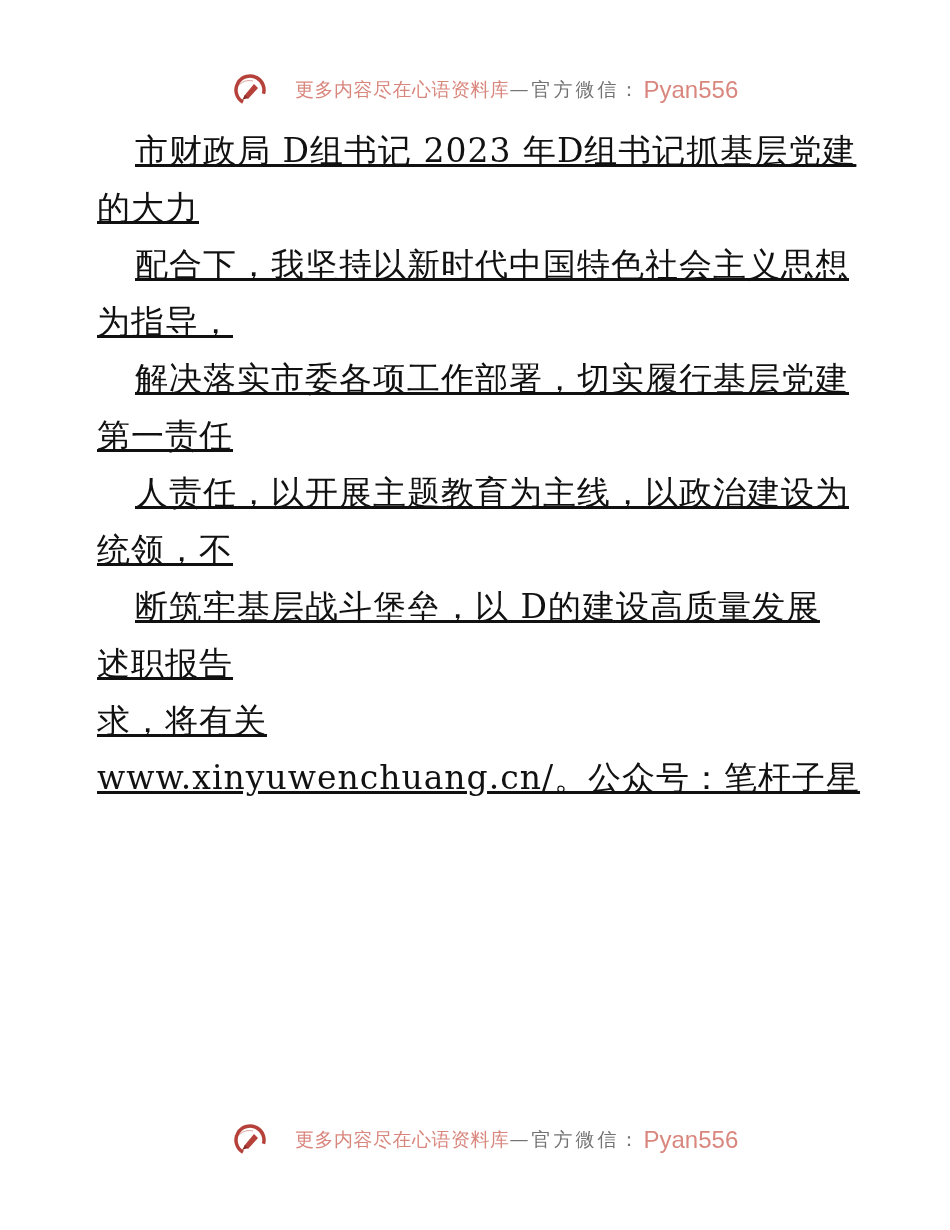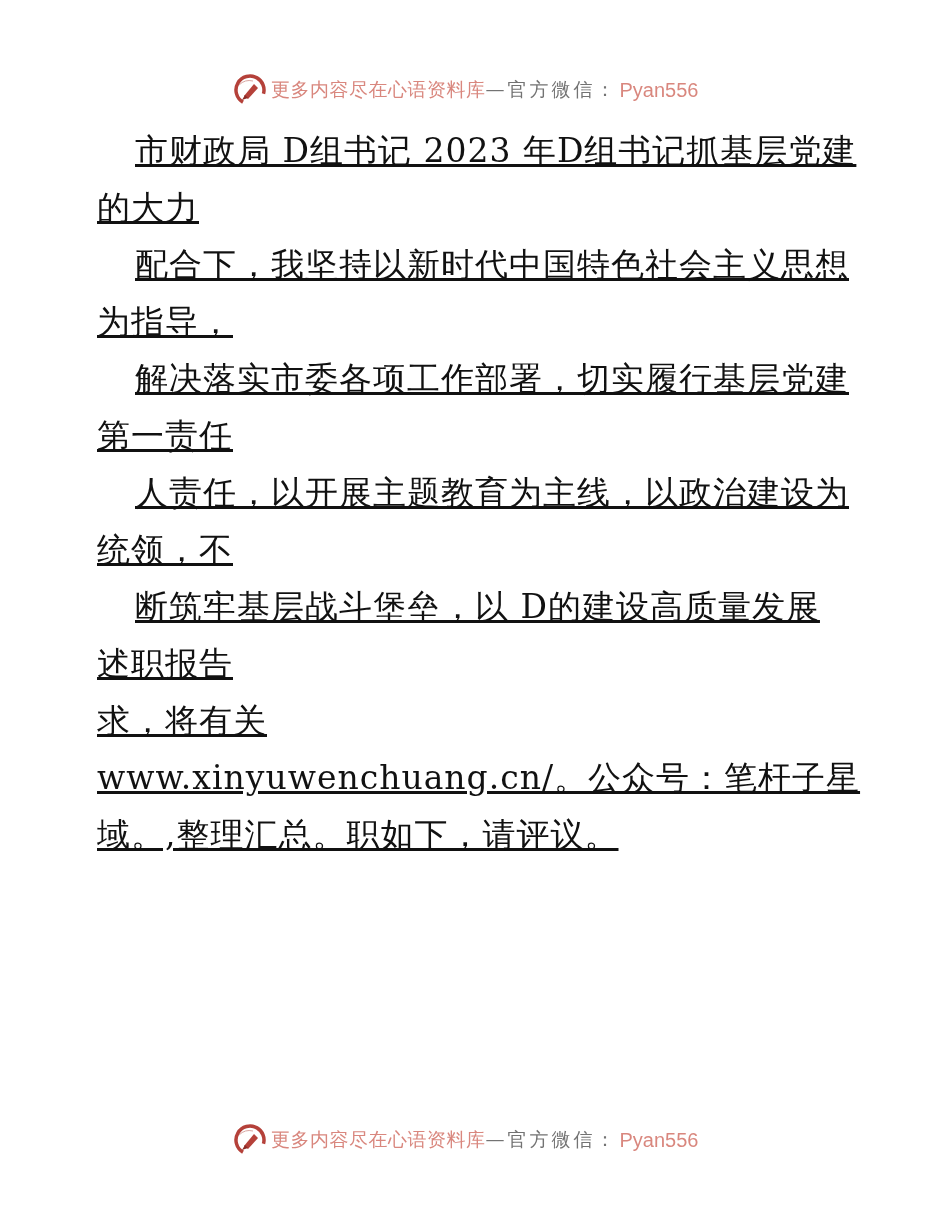--- a/index.html
+++ b/index.html
@@ -28,31 +28,32 @@
       width: 34px;
       height: 34px;
       margin-right: 4px;
       display: inline-block;
     }
     .banner-red {
       color: #d9877e;
       font-family: "DejaVu Serif", serif;
       font-size: 19px;
       letter-spacing: 0.5px;
+      margin-left: 24px;
     }
     .banner-gray {
       color: #737373;
       font-family: "DejaVu Serif", serif;
       font-size: 19px;
       letter-spacing: 3px;
     }
     .banner-id {
       color: #d9877e;
       font-family: "Liberation Sans", sans-serif;
-      font-size: 20px;
+      font-size: 24px;
       margin-left: 2px;
     }
     .content {
       position: absolute;
       left: 97px;
       top: 122px;
       width: 770px;
     }
     .line {
       height: 57px;
@@ -89,21 +90,20 @@
   <div class="line indent">配合下，我坚持以新时代中国特色社会主义思想</div>
   <div class="line">为指导，</div>
   <div class="line indent">解决落实市委各项工作部署，切实履行基层党建</div>
   <div class="line">第一责任</div>
   <div class="line indent">人责任，以开展主题教育为主线，以政治建设为</div>
   <div class="line">统领，不</div>
   <div class="line indent">断筑牢基层战斗堡垒，以 D的建设高质量发展</div>
   <div class="line">述职报告</div>
   <div class="line">求，将有关</div>
   <div class="line">www.xinyuwenchuang.cn/。公众号：笔杆子星</div>
-  <div class="line">域。,整理汇总。职如下，请评议。</div>
 </div>
 
 <div class="banner bottom">
   <span class="logo">
     <svg width="34" height="34" viewBox="0 0 34 34">
       <circle cx="17" cy="17" r="14" fill="none" stroke="#b5413a" stroke-width="3.5" stroke-dasharray="62 26" transform="rotate(120 17 17)"></circle>
       <path d="M11 23 L21 11 L25 15 L15 26 Z" fill="#b5413a"></path>
       <path d="M9 27 L12 22 L15 25 Z" fill="#8a2a25"></path>
       <path d="M6 12 Q12 6 20 8" fill="none" stroke="#d9a7a2" stroke-width="1"></path>
     </svg>

